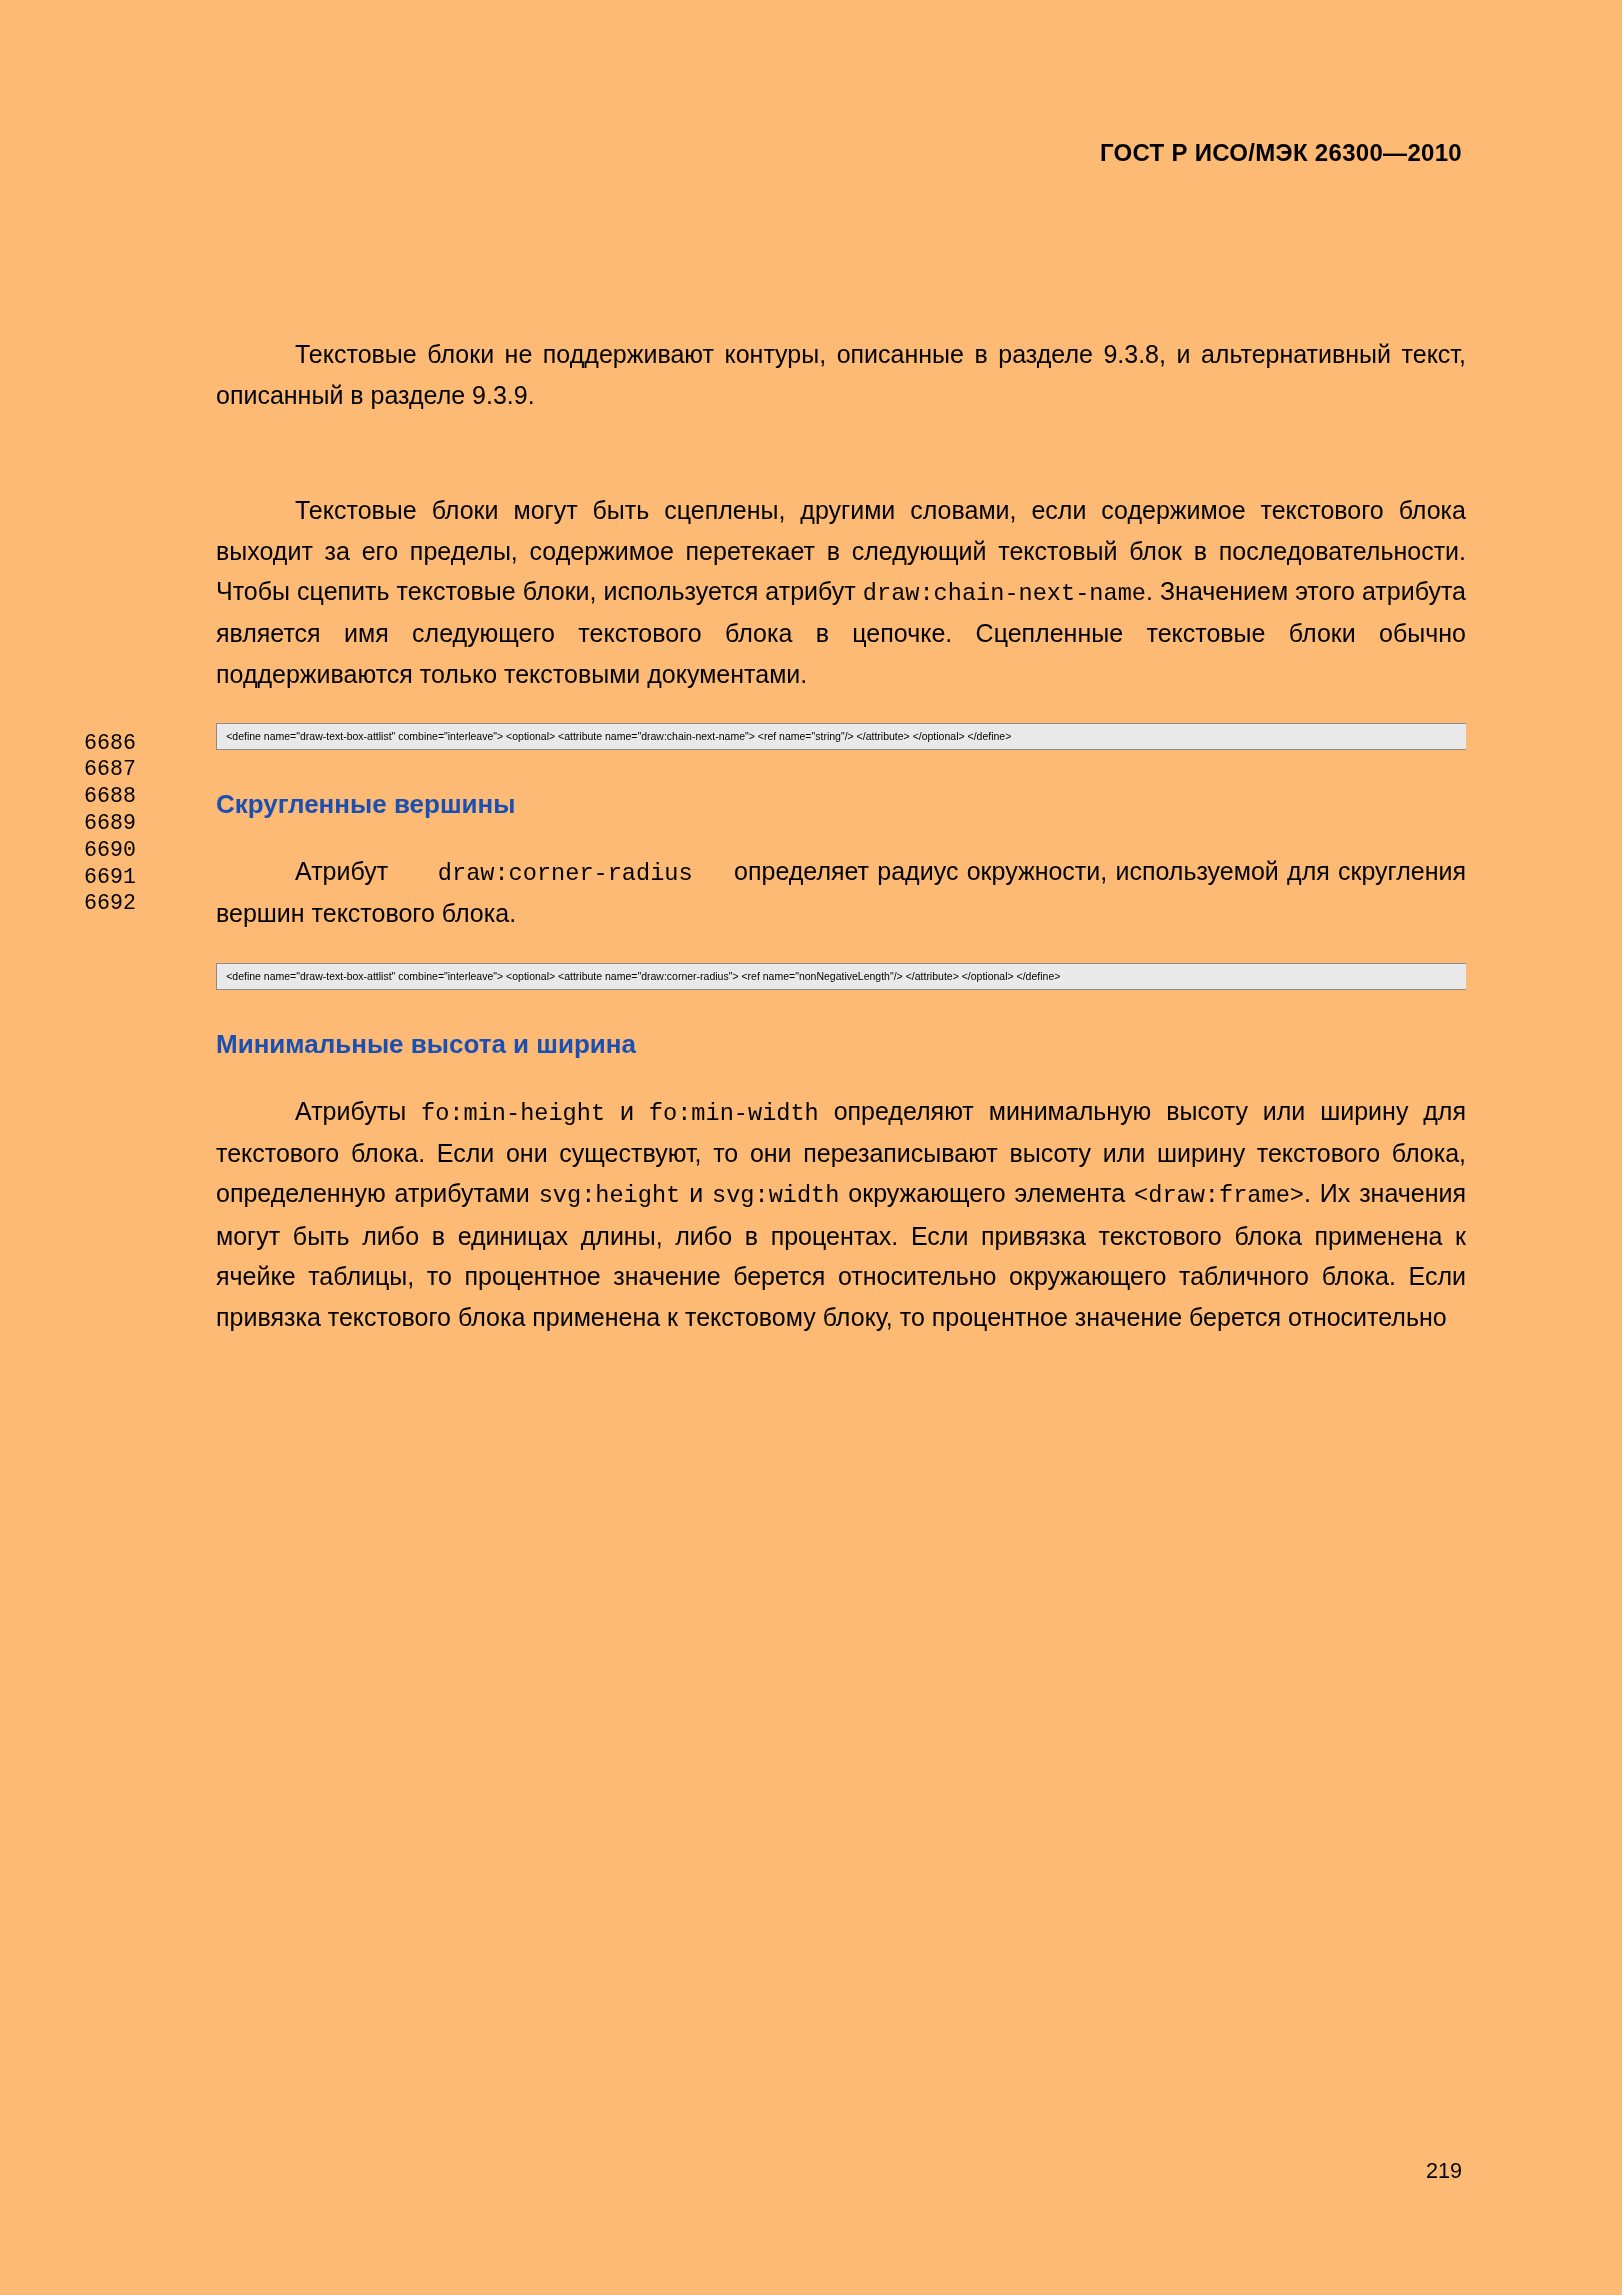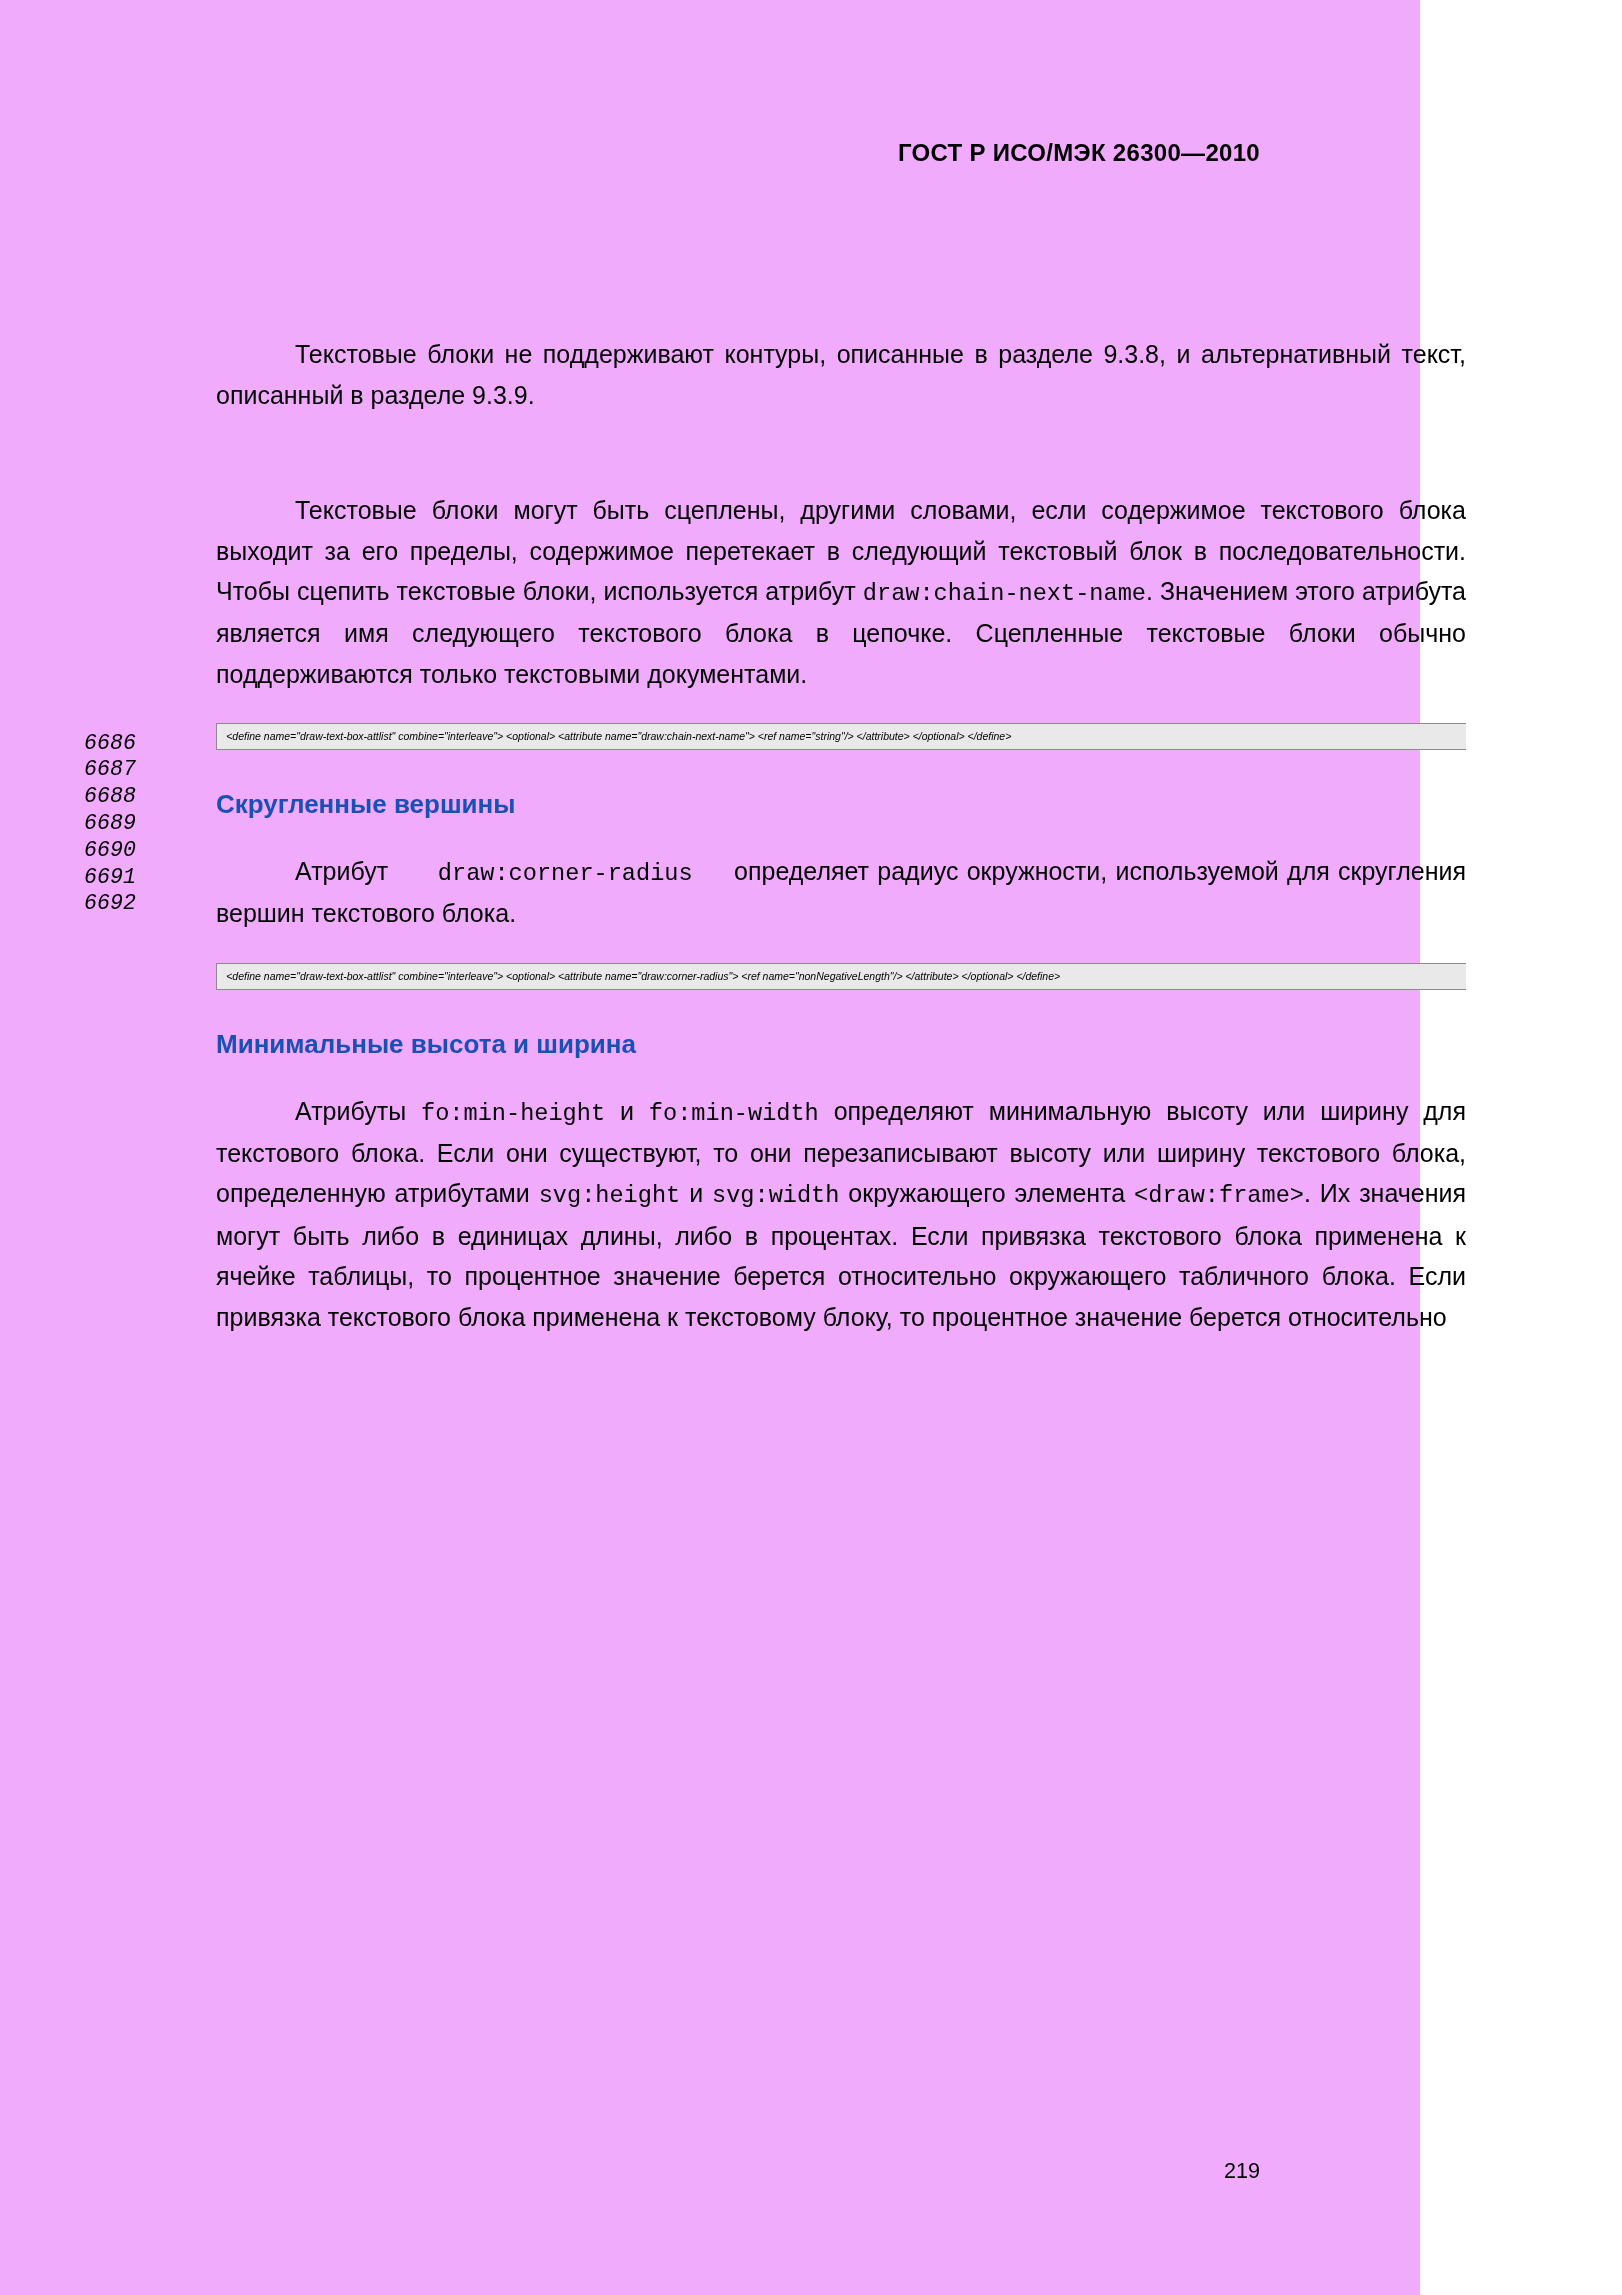--- a/index.html
+++ b/index.html
@@ -6,23 +6,23 @@
     margin: 0;
     padding: 0;
     background: #ffffff;
   }
   body {
     font-family: "Liberation Sans", sans-serif;
     color: #000000;
   }
   .page {
     position: relative;
-    width: 1420px;
+    width: 1622px;
     height: 2295px;
-    background: #f0abfc;
+    background: #fdba74;
     box-sizing: border-box;
     padding-left: 15px;
   }
   .header {
     position: absolute;
     top: 139px;
     right: 160px;
     font-size: 24px;
     font-weight: bold;
     letter-spacing: 0.3px;
@@ -54,21 +54,20 @@
     line-height: 1.3;
   }
   code, .mono {
     font-family: "Liberation Mono", monospace;
     font-size: 23.6px;
     letter-spacing: 0px;
   }
   .code-outer {
     position: relative;
     margin: 0;
-    font-style: italic;
   }
   .gutter-abs {
     position: absolute;
     left: -132px;
     top: 6.5px;
     width: 118px;
     font-family: "Liberation Mono", monospace;
     font-size: 21.6px;
     line-height: 1.24;
     color: #000000;

